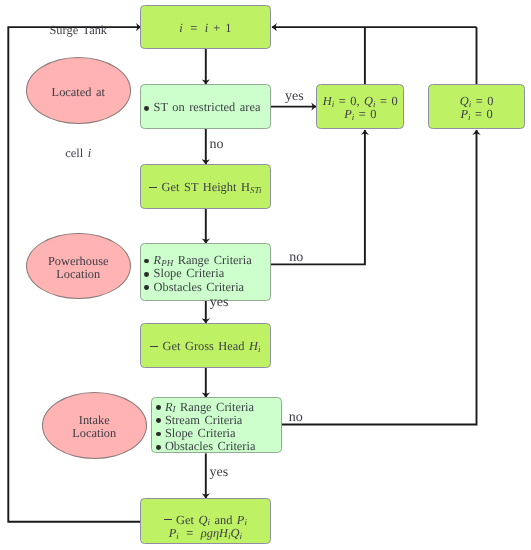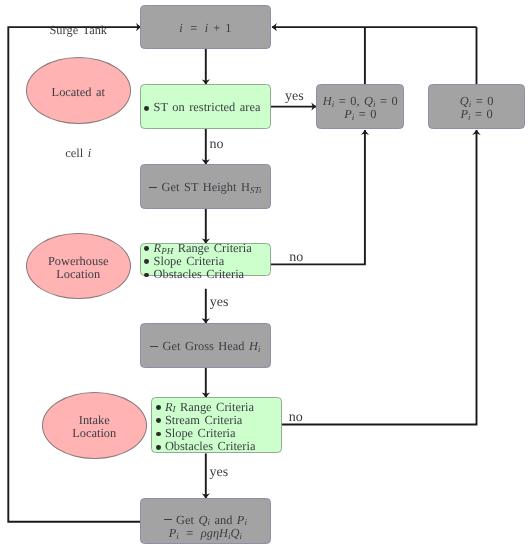--- a/index.html
+++ b/index.html
@@ -1,38 +1,38 @@
 <!DOCTYPE html>
 <html><head>
 <meta charset="utf-8">
 <style>
 html,body{margin:0;padding:0;background:#ffffff;}
 body{width:531px;height:550px;font-family:"Liberation Serif",serif;-webkit-font-smoothing:antialiased;text-rendering:geometricPrecision;}
 #root{position:relative;width:531px;height:550px;overflow:hidden;background:#fff;will-change:transform;}
 svg#wires{position:absolute;left:0;top:0;}
 .node{position:absolute;box-sizing:border-box;display:flex;flex-direction:column;align-items:center;justify-content:center;}
 .box{border-radius:4.5px;}
-.purple{background:#a3a3a3;border:0.8px solid #8e8ea6;}
+.purple{background:#bef264;border:0.8px solid #8e8ea6;}
 .green{background:#ccffcc;border:0.8px solid #93ab93;}
 .pink{background:#ffb3b3;border:0.8px solid #8a7a7a;border-radius:50%;}
 .tx{color:#3d3d46;font-size:12.4px;line-height:13.2px;white-space:nowrap;position:relative;top:1.8px;word-spacing:1.4px;}
 .mi{font-style:italic;}
 .sub{font-size:9px;font-style:italic;position:relative;top:1.9px;line-height:0;}
 .lbl{position:absolute;color:#3d3d46;font-size:14px;line-height:12.2px;white-space:nowrap;}
 .blist{align-items:flex-start;}
 .bul{display:inline-block;width:4.8px;height:4.8px;border-radius:50%;background:#2b2b2b;position:relative;top:-0.7px;margin-right:4.3px;}
 .sp5{display:inline-block;width:7.5px;}
 .sp3{display:inline-block;width:5px;}
 .minus{display:inline-block;width:8.1px;height:1.1px;background:#3d3d46;position:relative;top:-3.5px;margin-right:4.2px;}
 #n-iter{left:139.7px;top:4.8px;width:131.4px;height:44px;}
 #n-restricted{left:139.7px;top:84px;width:131.4px;height:44.6px;padding-left:3.8px;}
 #n-zerohqp{left:316.3px;top:84.2px;width:88px;height:44.6px;}
 #n-zeroqp{left:428.4px;top:84.2px;width:96.5px;height:44.6px;}
 #n-stheight{left:139.7px;top:164px;width:131.4px;height:44.6px;}
-#n-phcrit{left:139.7px;top:243.2px;width:131.4px;height:33px;padding-left:3.8px;}
+#n-phcrit{left:139.7px;top:243.2px;width:131.4px;height:58px;padding-left:3.8px;}
 #n-grosshead{left:139.7px;top:323px;width:131.4px;height:44.6px;text-align:center;}
 #n-intakecrit{left:151px;top:397.2px;width:131.4px;height:56px;padding-left:3.8px;text-align:right;}
 #n-getqp{left:139.7px;top:498px;width:131.4px;height:45.5px;}
 #n-getqp .tx{top:6px;}
 #e-surge{left:26px;top:57px;width:104.5px;height:66.7px;gap:48px;}
 #e-ph{left:26px;top:232.6px;width:104.5px;height:66.7px;}
 #e-intake{left:42px;top:392px;width:104.5px;height:66.7px;}
 #l-yes1{left:285px;top:91.2px;}
 #l-no1{left:209.5px;top:138.8px;}
 #l-no2{left:289.2px;top:251.8px;}

